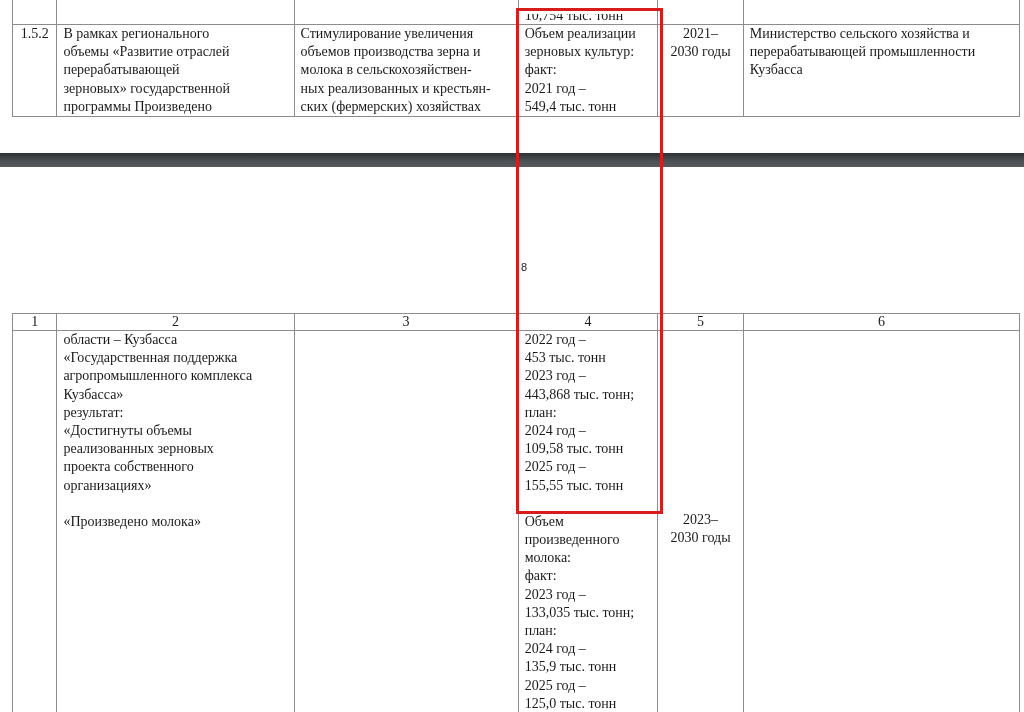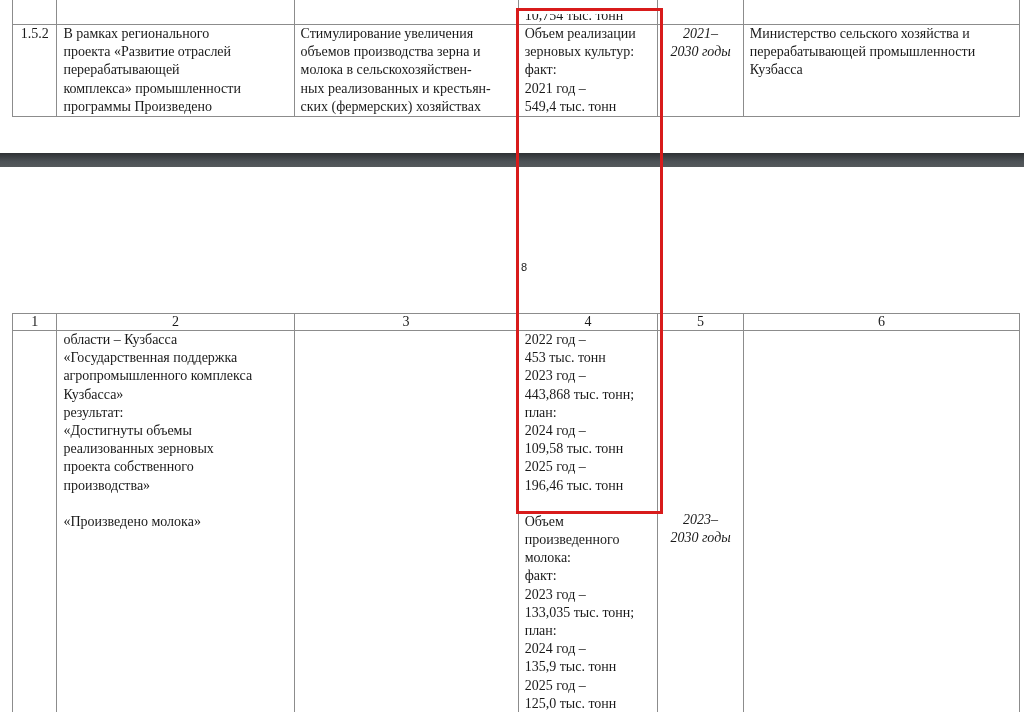--- a/index.html
+++ b/index.html
@@ -11,21 +11,21 @@
   .sep { position:absolute; left:0; top:153px; width:1024px; height:14px;
          background:linear-gradient(#2e3134,#4d5256 60%,#55595c); border-bottom:1px solid #8a8c8e; }
   table { position:absolute; border-collapse:collapse; table-layout:fixed; }
   td { border:1.5px solid #8c8c8c; vertical-align:top; font-size:14px; line-height:18.2px; padding:0 6px; }
   .t1 { left:12px; top:-20px; width:1008px; }
   .t2 { left:12px; top:146px; width:1008px; }
   .c1 { width:41px; text-align:center; }
   .c2 { width:219px; }
   .c3 { width:207px; }
   .c4 { width:129px; }
-  .c5 { width:79px; text-align:center;font-style:italic; }
+  .c5 { width:79px; text-align:center; }
   .c6 { width:255px; }
   .hdr td { text-align:center; font-size:14px; line-height:16px; padding:0; }
   .line { display:block; white-space:nowrap; }
   .pagenum { position:absolute; left:521px; top:94px; font-family:"Liberation Sans", sans-serif; font-size:11px; }
   .redbox { position:absolute; left:516px; top:8px; width:141px; height:500px; border:3px solid #d81b1b; box-sizing:content-box; pointer-events:none; }
   .gap { height:18px; }
 </style>
 </head>
 <body>
 
@@ -47,23 +47,23 @@
       <td style="vertical-align:bottom;">
             <span class="line" style="height:10px;overflow:hidden;line-height:4px;">10,754 тыс. тонн</span>
           </td>
       <td></td>
       <td></td>
     </tr>
     <tr>
       <td class="c1">1.5.2</td>
       <td>
         <span class="line">В рамках регионального</span>
-        <span class="line">проекта «Развитие отраслей</span>
+        <span class="line">объемы «Развитие отраслей</span>
         <span class="line">перерабатывающей</span>
-        <span class="line">комплекса» промышленности</span>
+        <span class="line">зерновых» государственной</span>
         <span class="line">программы Произведено</span>
       </td>
       <td>
         <span class="line">Стимулирование увеличения</span>
         <span class="line">объемов производства зерна и</span>
         <span class="line">молока в сельскохозяйствен-</span>
         <span class="line">ных реализованных и крестьян-</span>
         <span class="line">ских (фермерских) хозяйствах</span>
       </td>
       <td>
@@ -113,35 +113,35 @@
       <td></td>
       <td>
         <span class="line">области – Кузбасса</span>
         <span class="line">«Государственная поддержка</span>
         <span class="line">агропромышленного комплекса</span>
         <span class="line">Кузбасса»</span>
         <span class="line">результат:</span>
         <span class="line">«Достигнуты объемы</span>
         <span class="line">реализованных зерновых</span>
         <span class="line">проекта собственного</span>
-        <span class="line">производства»</span>
+        <span class="line">организациях»</span>
         <div class="gap"></div>
         <span class="line">«Произведено молока»</span>
       </td>
       <td></td>
       <td>
         <span class="line">2022 год –</span>
         <span class="line">453 тыс. тонн</span>
         <span class="line">2023 год –</span>
         <span class="line">443,868 тыс. тонн;</span>
         <span class="line">план:</span>
         <span class="line">2024 год –</span>
         <span class="line">109,58 тыс. тонн</span>
         <span class="line">2025 год –</span>
-        <span class="line">196,46 тыс. тонн</span>
+        <span class="line">155,55 тыс. тонн</span>
         <div class="gap"></div>
         <span class="line">Объем</span>
         <span class="line">произведенного</span>
         <span class="line">молока:</span>
         <span class="line">факт:</span>
         <span class="line">2023 год –</span>
         <span class="line">133,035 тыс. тонн;</span>
         <span class="line">план:</span>
         <span class="line">2024 год –</span>
         <span class="line">135,9 тыс. тонн</span>

